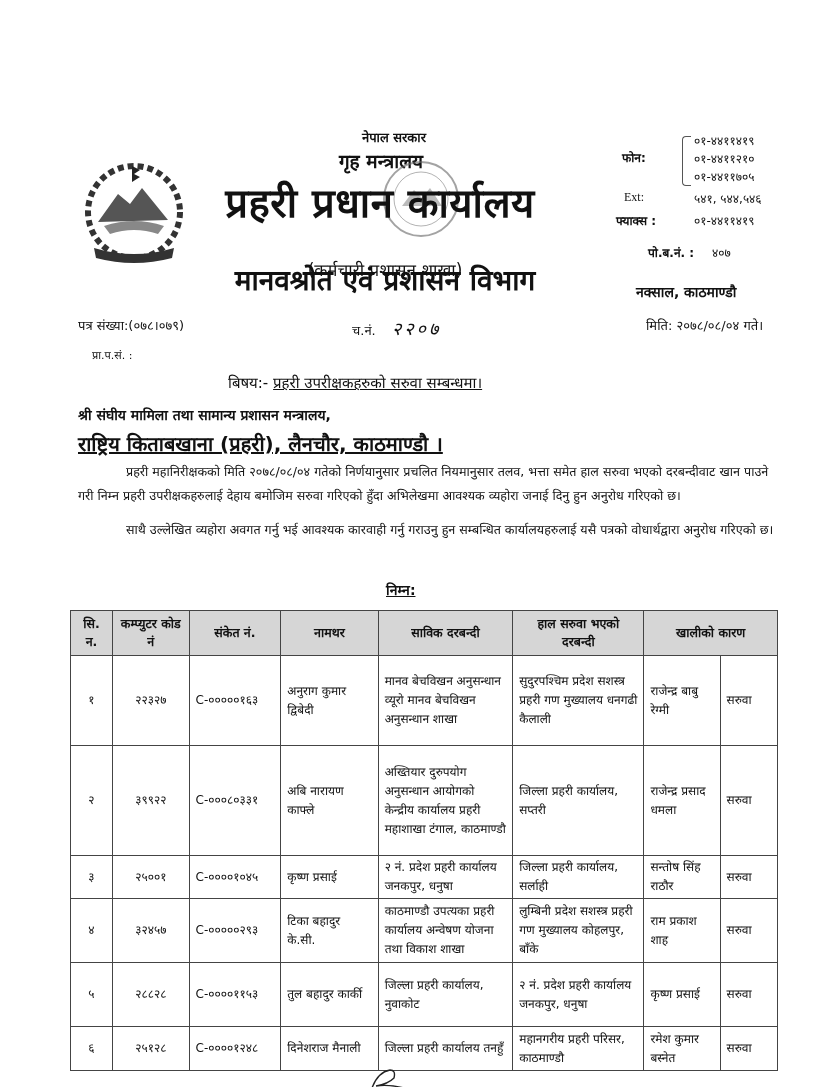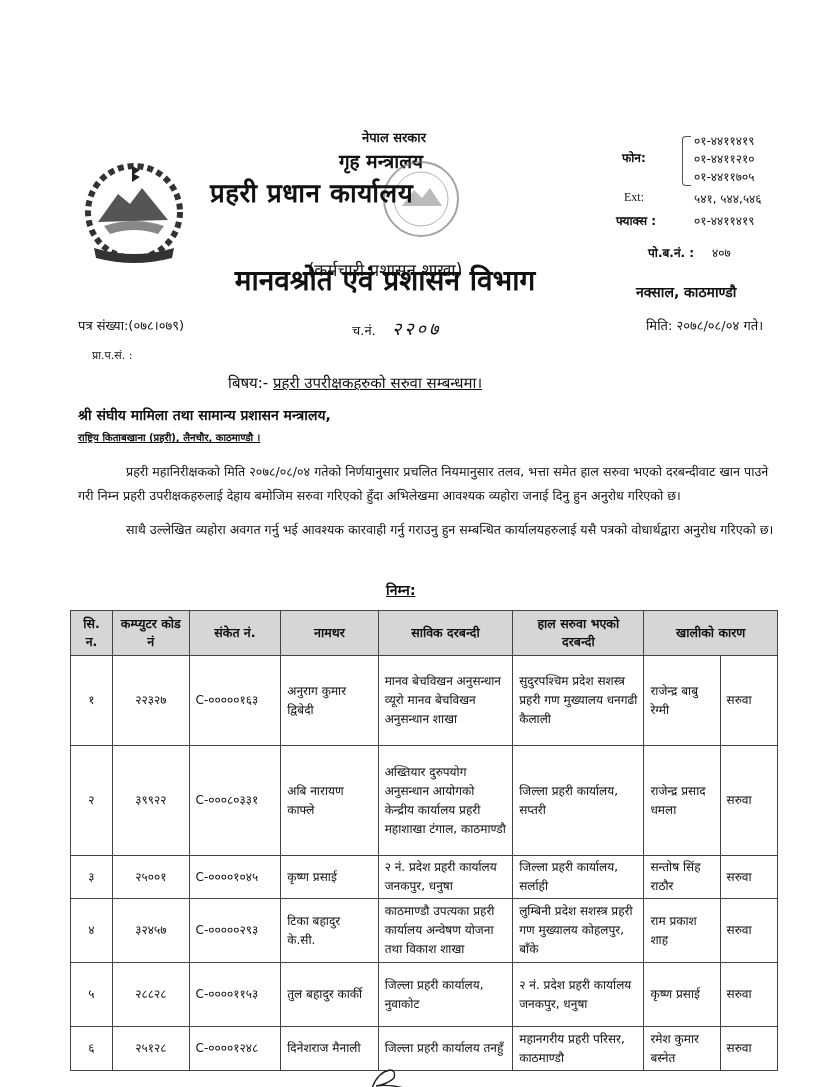--- a/index.html
+++ b/index.html
@@ -4,42 +4,42 @@
 <style>
   html, body { margin: 0; padding: 0; background: #ffffff; }
   body { width: 840px; height: 1087px; position: relative; overflow: hidden;
          font-family: "DejaVu Sans", "Liberation Sans", sans-serif; color: #111; }
   .abs { position: absolute; }
 
   
   .emblem { left: 78px; top: 160px; width: 112px; height: 108px; }
   .gov { left: 344px; top: 128px; width: 100px; font-size: 13px; font-weight: bold; text-align: center; }
   .ministry { left: 306px; top: 148px; width: 150px; font-size: 19px; font-weight: bold; text-align: center; }
-  .office { left: 210px; top: 174px; width: 340px; font-size: 26px; font-weight: bold; text-align: left; letter-spacing: 0.5px; }
+  .office { left: 210px; top: 174px; width: 340px; font-size: 40px; font-weight: bold; text-align: center; letter-spacing: 0.5px; }
   .dept { left: 210px; top: 216px; width: 350px; font-size: 28px; font-weight: bold; text-align: center; margin-top: 44px; }
   .branch { left: 270px; top: 258px; width: 230px; font-size: 17px; text-align: center; }
   .seal { left: 380px; top: 158px; width: 82px; height: 82px; }
 
   .contact { left: 612px; top: 132px; width: 228px; font-size: 12px; }
   .contact .row { position: absolute; white-space: nowrap; }
   .brace { position: absolute; left: 70px; top: 4px; width: 8px; height: 48px;
            border-left: 1px solid #555; border-top: 1px solid #555; border-bottom: 1px solid #555; border-radius: 4px 0 0 4px; }
   .address { left: 636px; top: 282px; font-size: 14px; font-weight: bold; }
 
   
   .refno { left: 78px; top: 316px; font-size: 13px; }
   .chalani { left: 352px; top: 316px; font-size: 13px; }
   .chalani .hand { font-family: "DejaVu Serif", serif; font-style: italic; font-size: 18px; margin-left: 12px; letter-spacing: 3px; }
   .date { left: 618px; top: 316px; font-size: 13px; margin-left: 28px; }
   .prapasam { left: 92px; top: 347px; font-size: 11px; }
 
   .subject { left: 228px; top: 372px; font-size: 15px; }
   .subject .u { text-decoration: underline; }
   .addressee1 { left: 78px; top: 405px; font-size: 14px; font-weight: bold; }
-  .addressee2 { left: 78px; top: 430px; font-size: 10px; font-weight: bold; text-decoration: underline; }
+  .addressee2 { left: 78px; top: 430px; font-size: 20px; font-weight: bold; text-decoration: underline; }
 
   .para { left: 78px; width: 700px; font-size: 12.6px; line-height: 24px; text-indent: 48px; }
   .p1 { top: 460px; }
   .p2 { top: 518px; }
   .nimna { left: 386px; top: 580px; font-size: 14px; font-weight: bold; text-decoration: underline; }
 
   
   table.transfer { position: absolute; left: 70px; top: 610px; width: 708px; border-collapse: collapse; font-size: 12px; }
   table.transfer th, table.transfer td { border: 1px solid #444; padding: 2px 6px; vertical-align: middle; }
   table.transfer th { background: #d6d6d6; font-weight: bold; text-align: center; height: 40px; line-height: 18px; font-size: 12.5px; }

